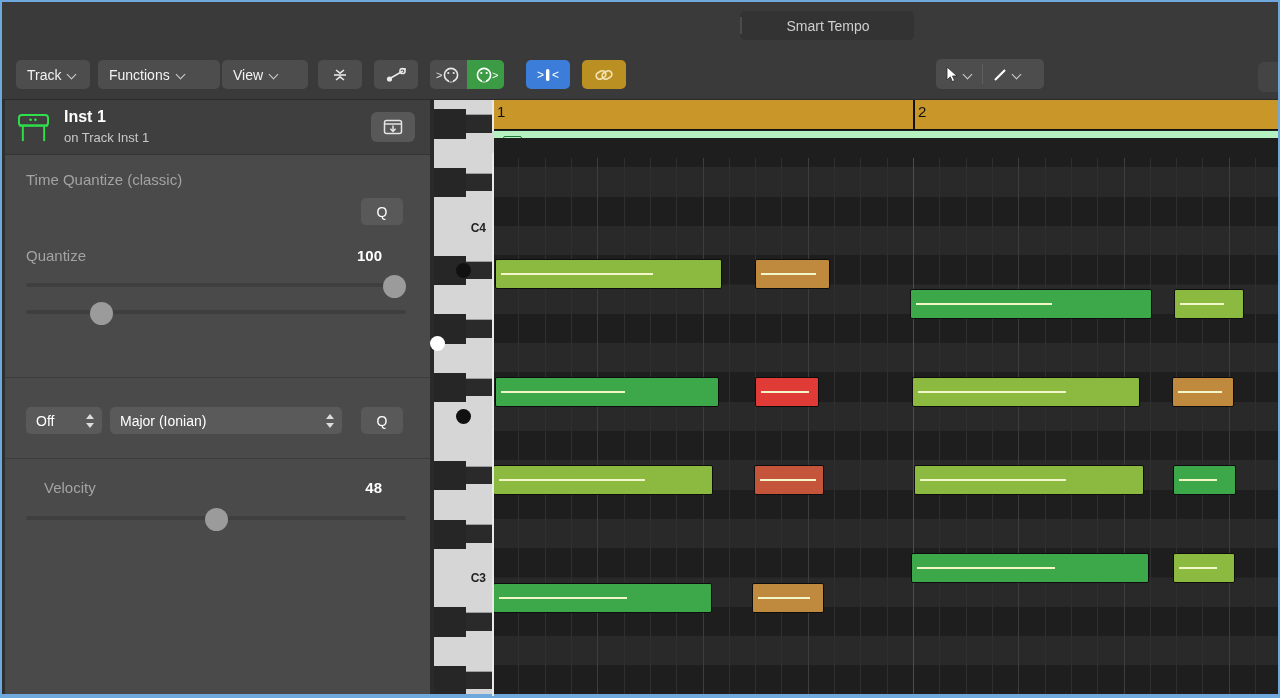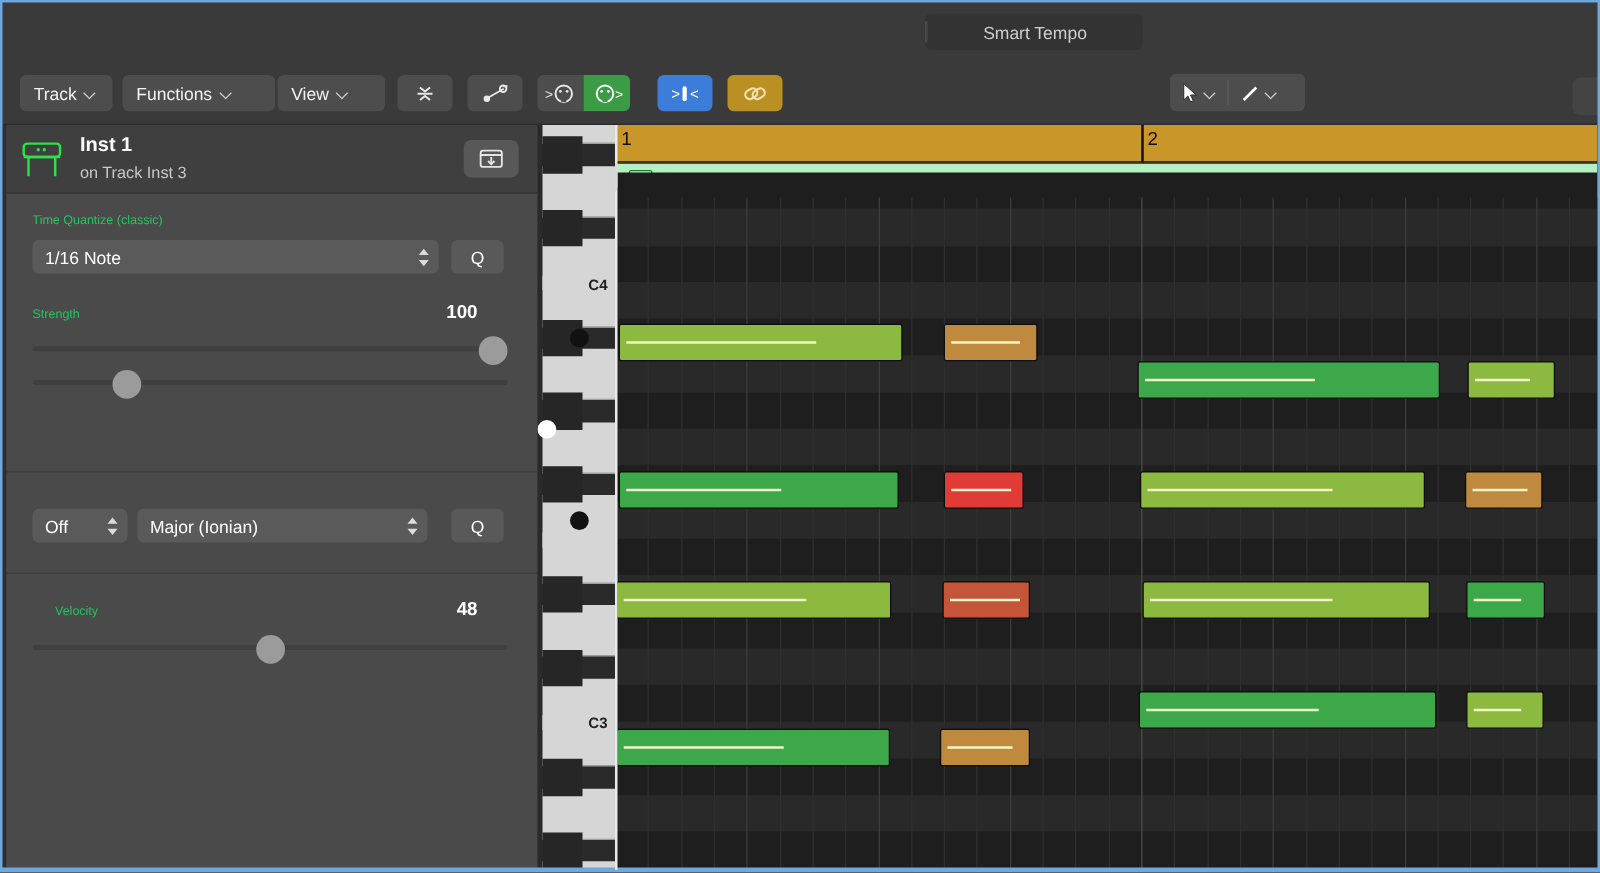--- a/index.html
+++ b/index.html
@@ -90,21 +90,21 @@
   .insp-icon { position:absolute; left:14px; top:12px; width:35px; height:32px; }
   .insp-title { position:absolute; left:62px; top:8px; font-size:16px; color:#fff; font-weight:bold; }
   .insp-sub { position:absolute; left:62px; top:30px; font-size:13px; color:#c8c8c8; }
   .insp-btn {
     position:absolute; right:15px; top:12px; width:44px; height:30px;
     background:#585858; border-radius:6px; display:flex; align-items:center; justify-content:center;
   }
 
   .sect { position:relative; padding:0 24px; }
   .divider { height:1px; background:#3c3c3c; margin:0; }
-  .lbl { font-size:10px; color:#22c55e; }
+  .lbl { font-size:15px; color:#a3a3a3; }
   .val { font-size:15px; color:#ffffff; font-weight:bold; position:absolute; right:24px; }
 
   .select {
     height:27px; background:#5a5a5a; border-radius:5px;
     display:flex; align-items:center; color:#fff; font-size:14px;
     padding:0 22px 0 10px; position:relative;
   }
   .steppers { position:absolute; right:7px; top:50%; transform:translateY(-50%); width:9px; height:16px; }
   .steppers i { position:absolute; left:0; width:0; height:0; border-left:4.5px solid transparent; border-right:4.5px solid transparent; }
   .steppers i.u { top:1px; border-bottom:5px solid #dcdcdc; }
@@ -279,47 +279,40 @@
     <div class="insp-head">
       <svg class="insp-icon" viewBox="0 0 36 33">
         <rect x="3" y="3" width="30" height="11" rx="3" fill="none" stroke="#2ee04a" stroke-width="2"></rect>
         <circle cx="15" cy="8" r="1.4" fill="#2ee04a"></circle>
         <circle cx="20" cy="8" r="1.4" fill="#2ee04a"></circle>
         <line x1="3" y1="14" x2="33" y2="14" stroke="#2ee04a" stroke-width="2"></line>
         <line x1="7" y1="14" x2="7" y2="30" stroke="#2ee04a" stroke-width="2"></line>
         <line x1="29" y1="14" x2="29" y2="30" stroke="#2ee04a" stroke-width="2"></line>
       </svg>
       <div class="insp-title">Inst 1</div>
-      <div class="insp-sub">on Track Inst 3</div>
+      <div class="insp-sub">on Track Inst 1</div>
       <div class="insp-btn">
         <svg width="24" height="20" viewBox="0 0 24 20">
           <rect x="3.5" y="3.5" width="17" height="13" rx="2" fill="none" stroke="#e4e4e4" stroke-width="1.5"></rect>
           <line x1="3.5" y1="7" x2="20.5" y2="7" stroke="#e4e4e4" stroke-width="1.5"></line>
           <line x1="12" y1="8.5" x2="12" y2="14" stroke="#e4e4e4" stroke-width="1.5"></line>
           <polyline points="9.4,11.8 12,14.4 14.6,11.8" fill="none" stroke="#e4e4e4" stroke-width="1.5"></polyline>
         </svg>
       </div>
     </div>
 
     <div class="sect" style="padding-top:16px;height:222px;">
       <div class="lbl">Time Quantize (classic)</div>
 
       <div style="position:relative;margin-top:10px;height:27px;">
-        <div class="select" style="position:absolute;left:0;width:325px;">
-          <span>1/16 Note</span>
-          <span class="steppers">
-              <i class="u"></i>
-              <i class="d"></i>
-            </span>
-        </div>
         <div class="qbtn" style="position:absolute;left:335px;">Q</div>
       </div>
 
       <div style="position:relative;margin-top:22px;height:20px;">
-        <span class="lbl">Strength</span>
+        <span class="lbl">Quantize</span>
         <span class="val">100</span>
       </div>
       <div class="slider" style="margin-top:9px;width:380px;">
         <div class="track"></div>
         <div class="knob" style="left:357px;"></div>
       </div>
 
       <div class="slider" style="margin-top:9px;width:380px;">
         <div class="track"></div>
         <div class="knob" style="left:64px;"></div>

